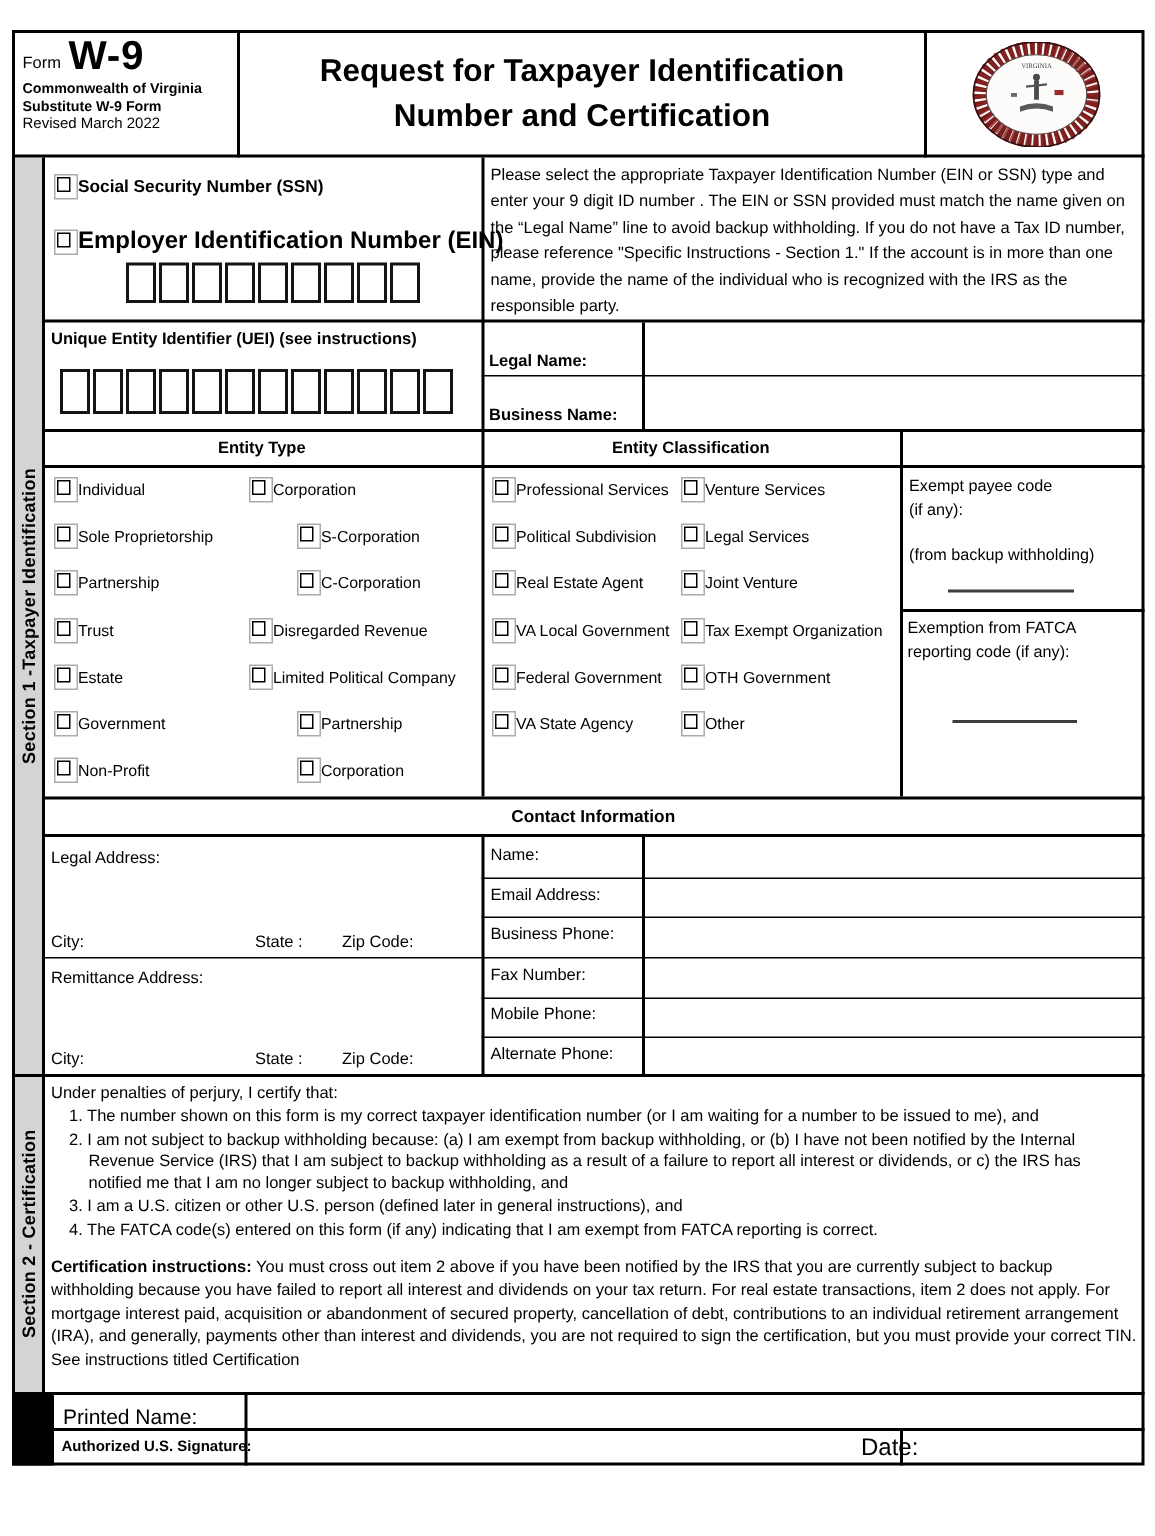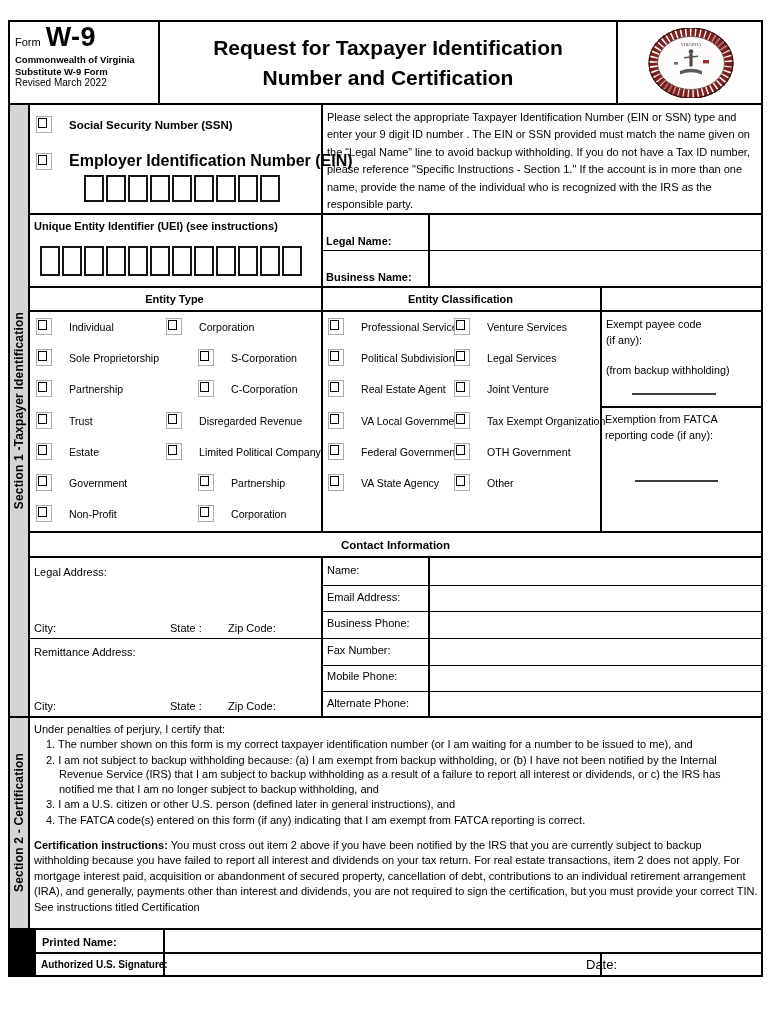--- a/index.html
+++ b/index.html
@@ -7,21 +7,21 @@
         font-family:"Liberation Sans",sans-serif;color:#000;overflow:hidden}
   .abs{position:absolute;box-sizing:border-box;z-index:10}
   .ln{position:absolute;background:#000;z-index:6}
   .gray{position:absolute;background:#d4d4d4;z-index:1;display:flex;align-items:center;justify-content:center}
   .vtext{writing-mode:vertical-rl;transform:rotate(180deg);font-weight:bold;font-size:12px;white-space:nowrap;letter-spacing:.2px}
   .outer{position:absolute;left:8px;top:20px;width:755px;height:957px;border:2px solid #000;box-sizing:border-box;z-index:5}
   .blk{position:absolute;background:#000;z-index:7}
   .b{font-weight:bold}
   .cb{display:inline-block;width:14px;height:15px;border:1px solid #ababab;background:#fff;position:relative;flex:0 0 auto}
   .cb::after{content:"";position:absolute;left:1px;top:1px;width:7px;height:8px;border:1.5px solid #000}
-  .item{display:inline-flex;align-items:center;gap:17px;font-size:10.6px;white-space:nowrap;position:absolute}
+  .item{display:inline-flex;align-items:center;gap:0;font-size:10.6px;white-space:nowrap;position:absolute}
   .boxrow{display:flex;gap:2px}
   .dbox{width:20px;height:27px;border:2px solid #141414;background:#fff;box-sizing:border-box}
   .ubox{width:20px;height:30px;border:2px solid #141414;background:#fff;box-sizing:border-box}
   .colhead{display:flex;align-items:center;justify-content:center;font-weight:bold;font-size:11px}
   .fieldlab{font-size:11px}
   .flab-b{font-weight:bold;font-size:11px}
   .valcell{position:absolute;z-index:2;background:transparent}
   .uline{position:absolute;border-bottom:2px solid #3d3d3d;z-index:4}
   .hdr-left{display:flex;flex-direction:column;padding:3px 5px}
   .frow{display:flex;align-items:flex-end;gap:5px}
@@ -276,25 +276,25 @@
     <div class="certitem">1. The number shown on this form is my correct taxpayer identification number (or I am waiting for a number to be issued to me), and</div>
     <div class="certitem">2. I am not subject to backup withholding because: (a) I am exempt from backup withholding, or (b) I have not been notified by the Internal Revenue Service (IRS) that I am subject to backup withholding as a result of a failure to report all interest or dividends, or c) the IRS has notified me that I am no longer subject to backup withholding, and</div>
     <div class="certitem">3. I am a U.S. citizen or other U.S. person (defined later in general instructions), and</div>
     <div class="certitem">4. The FATCA code(s) entered on this form (if any) indicating that I am exempt from FATCA reporting is correct.</div>
   </div>
   <div class="abs" style="left:34px;top:838px;width:724px;font-size:11px;line-height:1.4">
     <span class="b">Certification instructions:</span>
     <span>You must cross out item 2 above if you have been notified by the IRS that you are currently subject to backup withholding because you have failed to report all interest and dividends on your tax return. For real estate transactions, item 2 does not apply. For mortgage interest paid, acquisition or abandonment of secured property, cancellation of debt, contributions to an individual retirement arrangement (IRA), and generally, payments other than interest and dividends, you are not required to sign the certification, but you must provide your correct TIN. See instructions titled Certification</span>
   </div>
 
-  <div class="abs" style="left:42px;top:936px;font-size:11px;font-weight:bold">Printed Name:</div>
+  <div class="abs" style="left:42px;top:936px;font-size:14px;font-weight:normal">Printed Name:</div>
   <div class="valcell" style="left:165px;top:931px;width:596px;height:21px"></div>
   <div class="abs" style="left:41px;top:959px;font-size:10px;font-weight:bold">Authorized U.S. Signature:</div>
   <div class="valcell" style="left:165px;top:954px;width:433px;height:22px"></div>
-  <div class="abs" style="left:586px;top:957px;font-size:13px">Date:</div>
+  <div class="abs" style="left:574px;top:957px;font-size:16px">Date:</div>
   <div class="valcell" style="left:642px;top:954px;width:119px;height:22px"></div>
 
   <i class="ln" style="left:8px;top:103px;width:755px;height:2px"></i>
   <i class="ln" style="left:28px;top:213px;width:735px;height:2px"></i>
   <i class="ln" style="left:321px;top:250px;width:442px;height:1px"></i>
   <i class="ln" style="left:28px;top:286px;width:735px;height:2px"></i>
   <i class="ln" style="left:28px;top:310px;width:735px;height:1.5px"></i>
   <i class="ln" style="left:600px;top:406px;width:163px;height:1.5px"></i>
   <i class="ln" style="left:28px;top:531px;width:735px;height:2px"></i>
   <i class="ln" style="left:28px;top:556px;width:735px;height:1.5px"></i>

